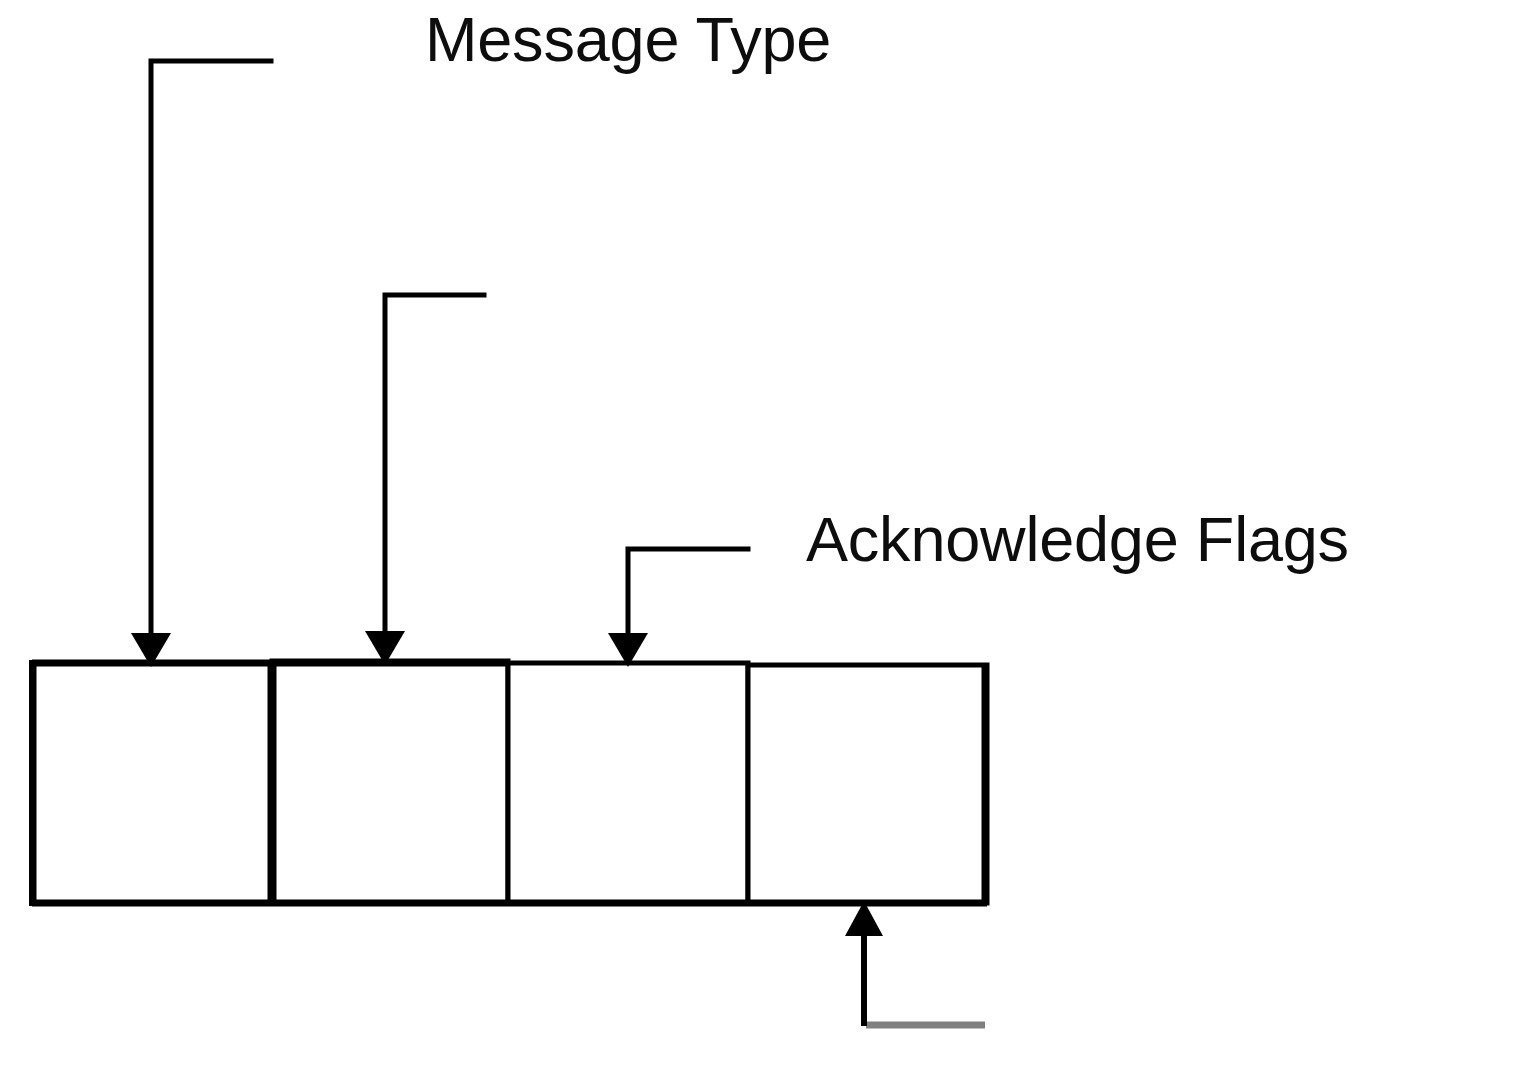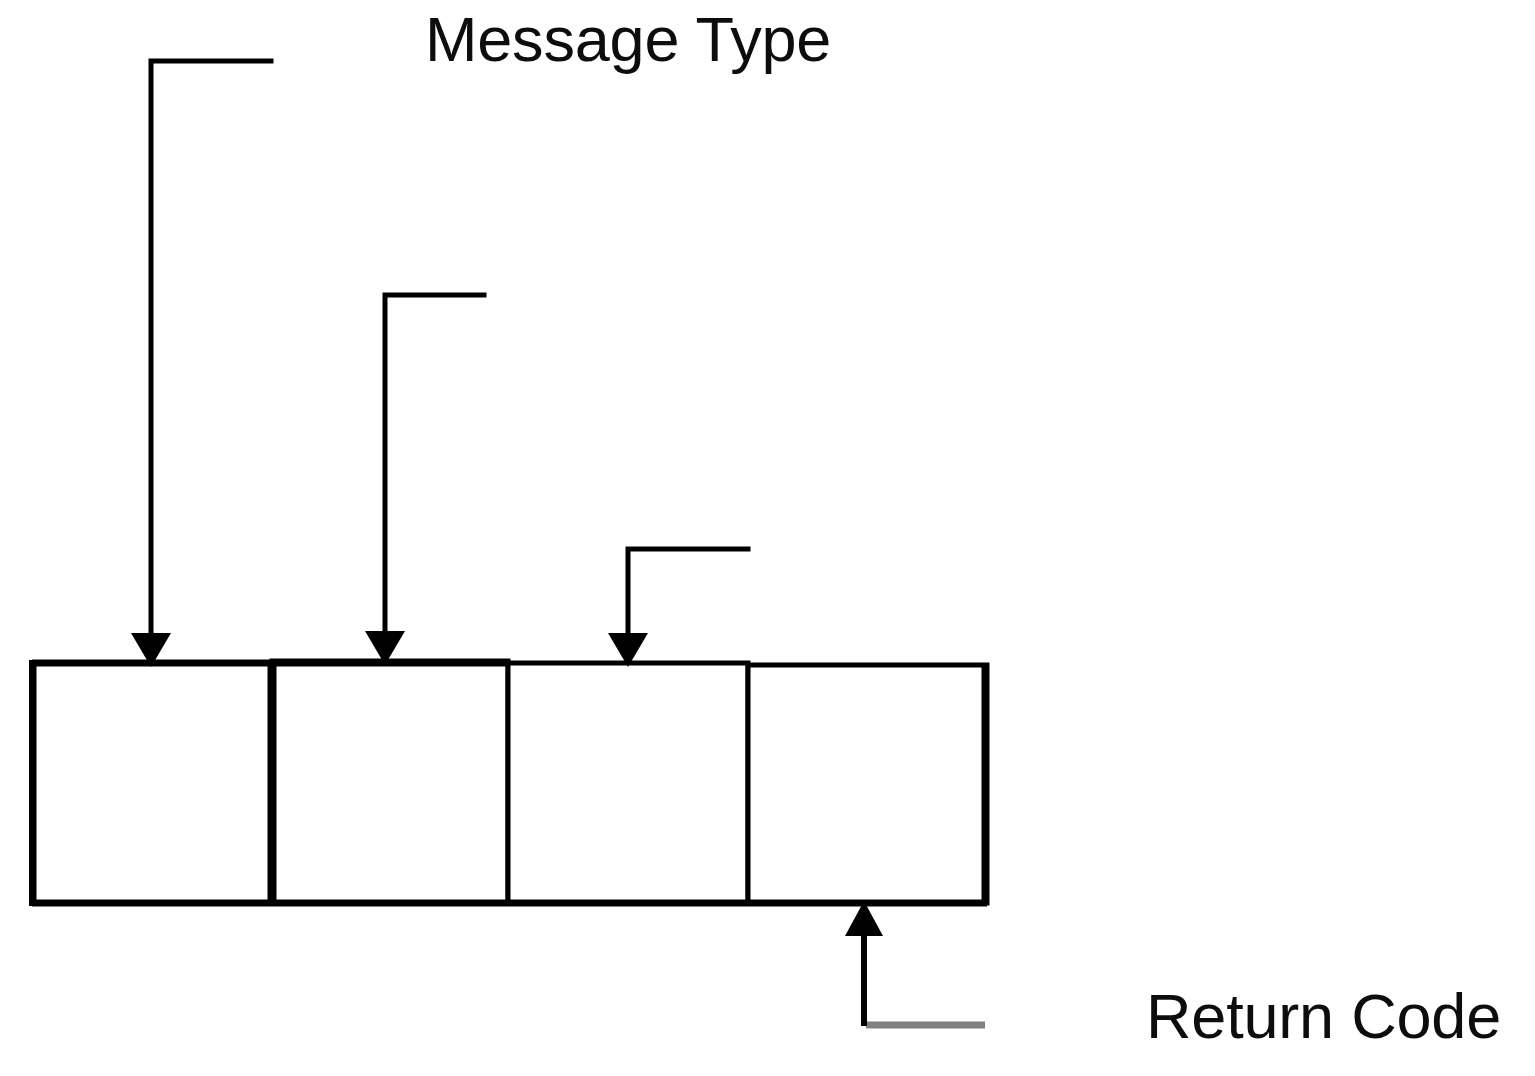--- a/index.html
+++ b/index.html
@@ -81,16 +81,16 @@
       <line x1="985" y1="1025" x2="866" y2="1025" stroke="#808080" stroke-width="7" stroke-linecap="butt"></line>
       <line x1="864" y1="1026" x2="864" y2="930" stroke="#000000" stroke-width="6" stroke-linecap="butt"></line>
       <polygon points="864,901 845,936 883,936" fill="#000000"></polygon>
     </g>
 
   </svg>
 
   <div class="callout-label" id="label-message-type">Message Type</div>
 
 
+  <div class="callout-label" id="label-ack-flags">Acknowledge Flags</div>
 
-  <div class="callout-label" id="label-return-code">Return Code</div>
 
 </div>
 
 </body></html>

